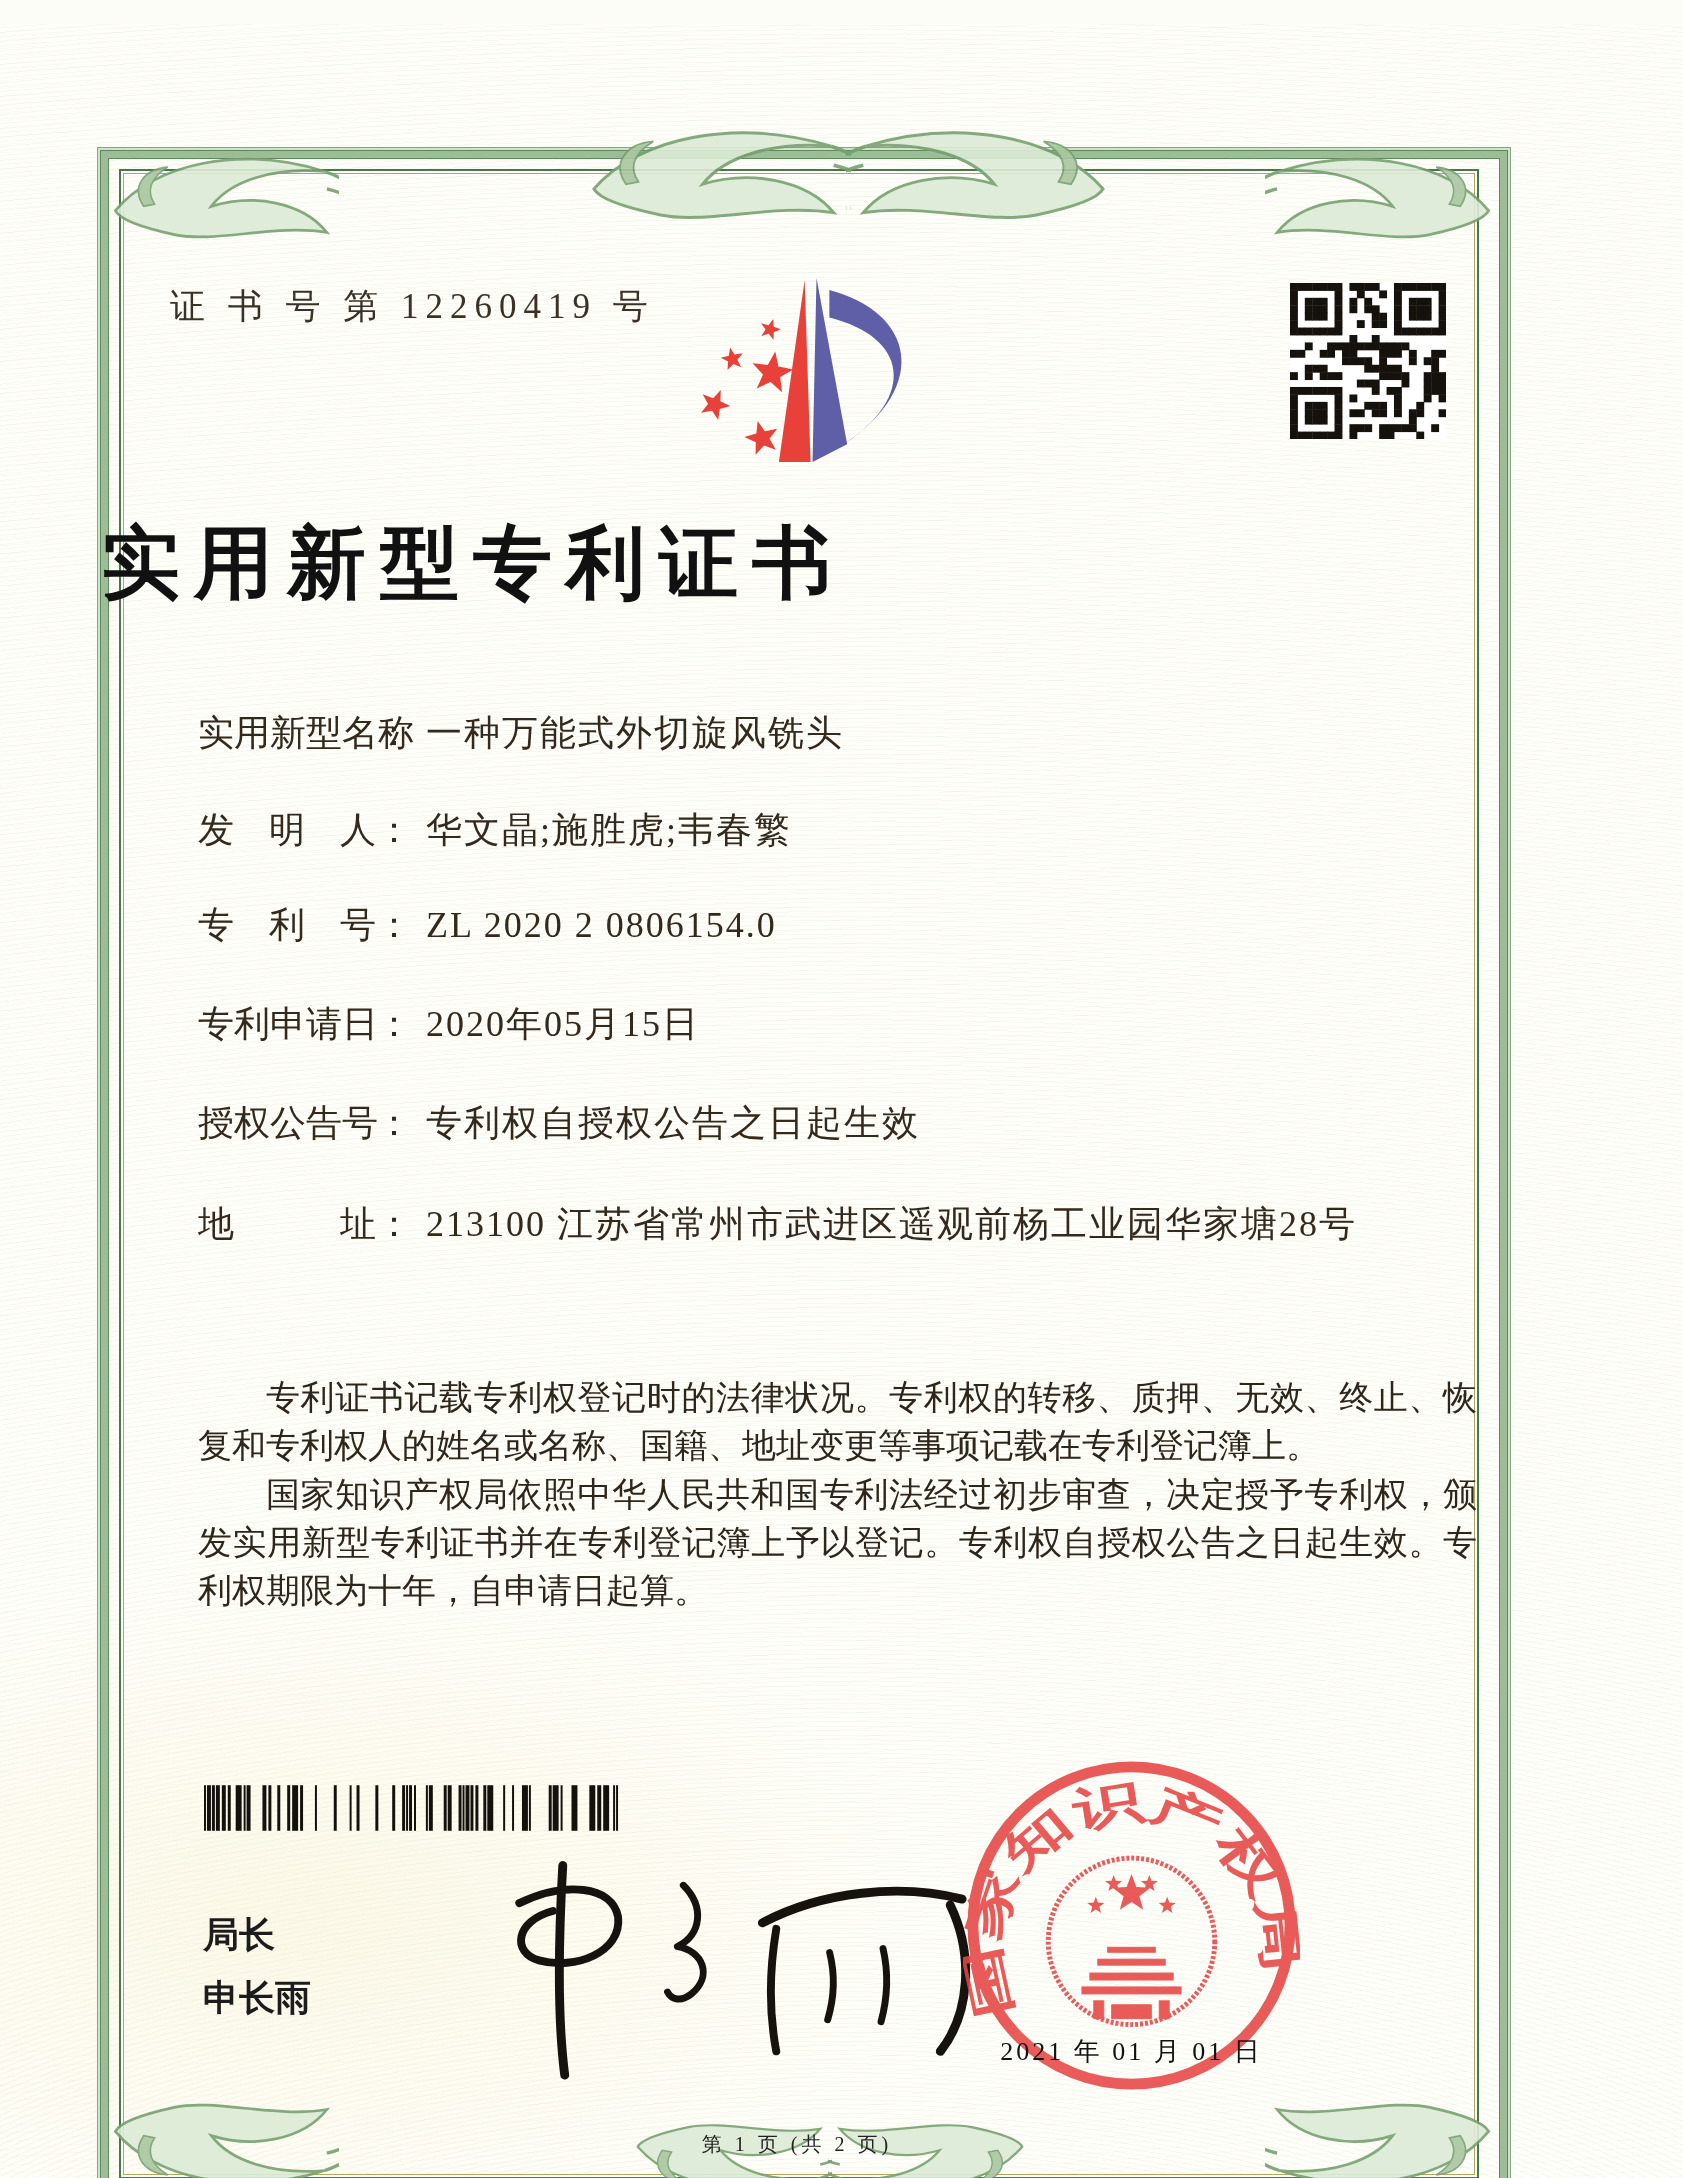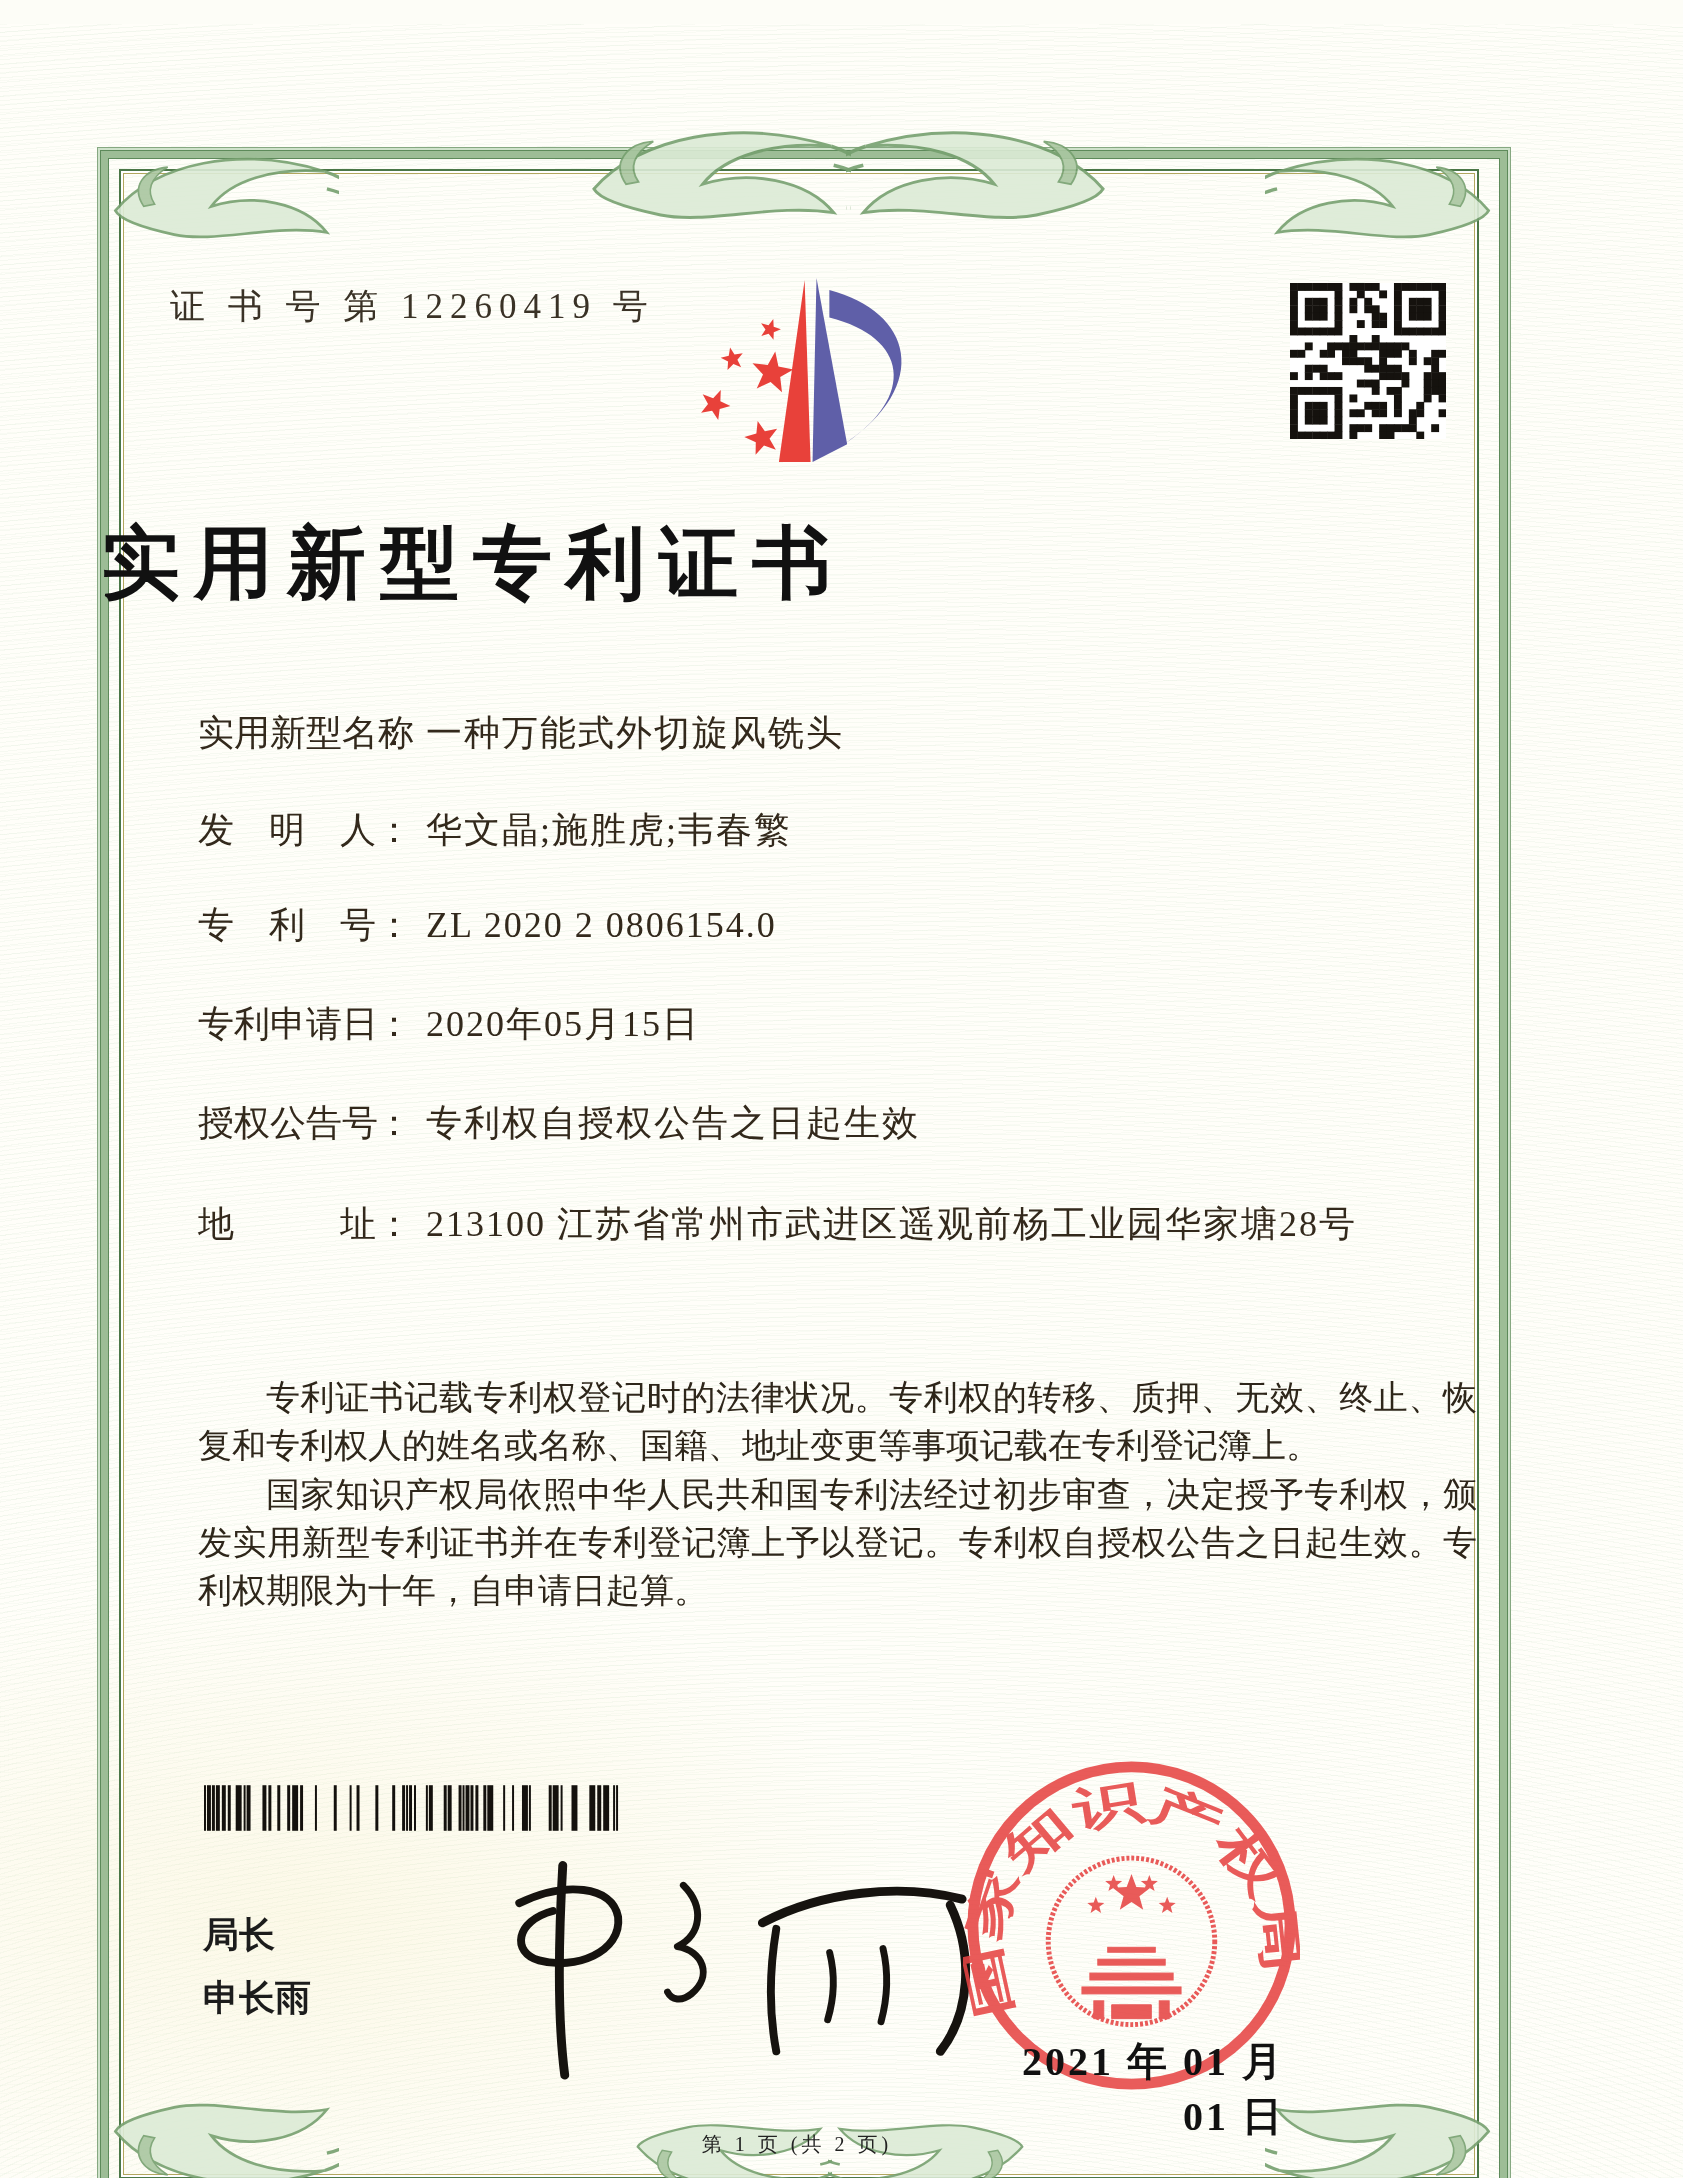--- a/index.html
+++ b/index.html
@@ -31,22 +31,22 @@
   .grant2{position:absolute;left:812px;top:0;}
   .paras{position:absolute;left:198px;top:1350px;width:1279px;font-size:34px;line-height:48px;
          text-align:justify;color:#2e261a;}
   .paras p{margin:0 0 1px 0;text-indent:2em;}
   
   .barcode{position:absolute;left:204px;top:1761px;}
   .officer{position:absolute;left:203px;top:1879px;font-family:"Liberation Sans","DejaVu Sans",sans-serif;
            font-weight:bold;font-size:36px;color:#1c1c1c;line-height:63px;}
   .sig{position:absolute;left:436px;top:1802px;}
   .seal{position:absolute;left:963px;top:1733px;}
-  .sealdate{position:absolute;left:978px;top:2010px;width:307px;text-align:right;
-            font-size:40px;letter-spacing:3px;color:#111;font-weight:bold;}
+  .sealdate{position:absolute;left:978px;top:2010px;width:307px;text-align:center;
+            font-size:26px;letter-spacing:3px;color:#111;font-weight:normal;}
   .footer{position:absolute;left:101px;width:1392px;top:2107px;text-align:center;
           font-size:20px;letter-spacing:4px;color:#222;}
   .logo{position:absolute;left:683px;top:244px;}
   .qr{position:absolute;left:1290px;top:259px;}
 </style>
 </head>
 <body>
 
 <div id="page">
 

